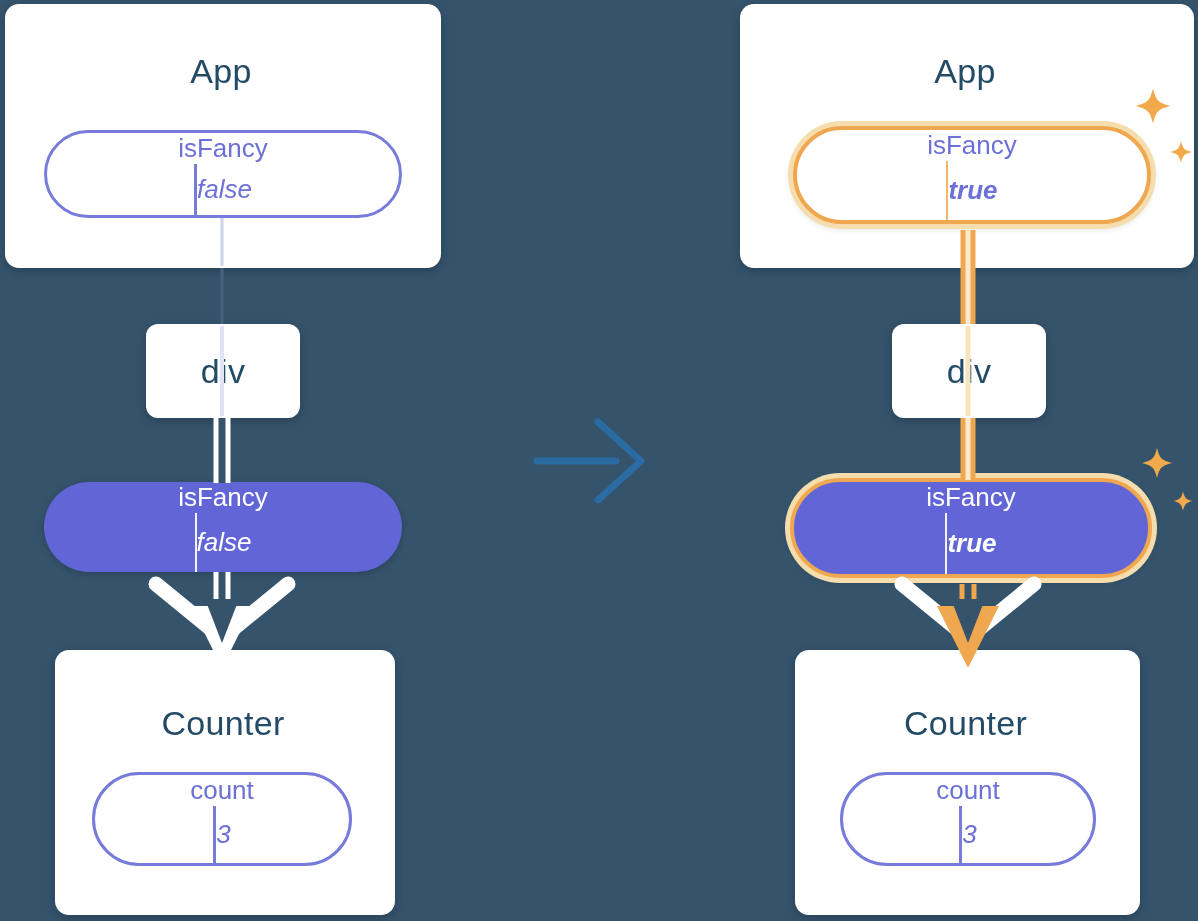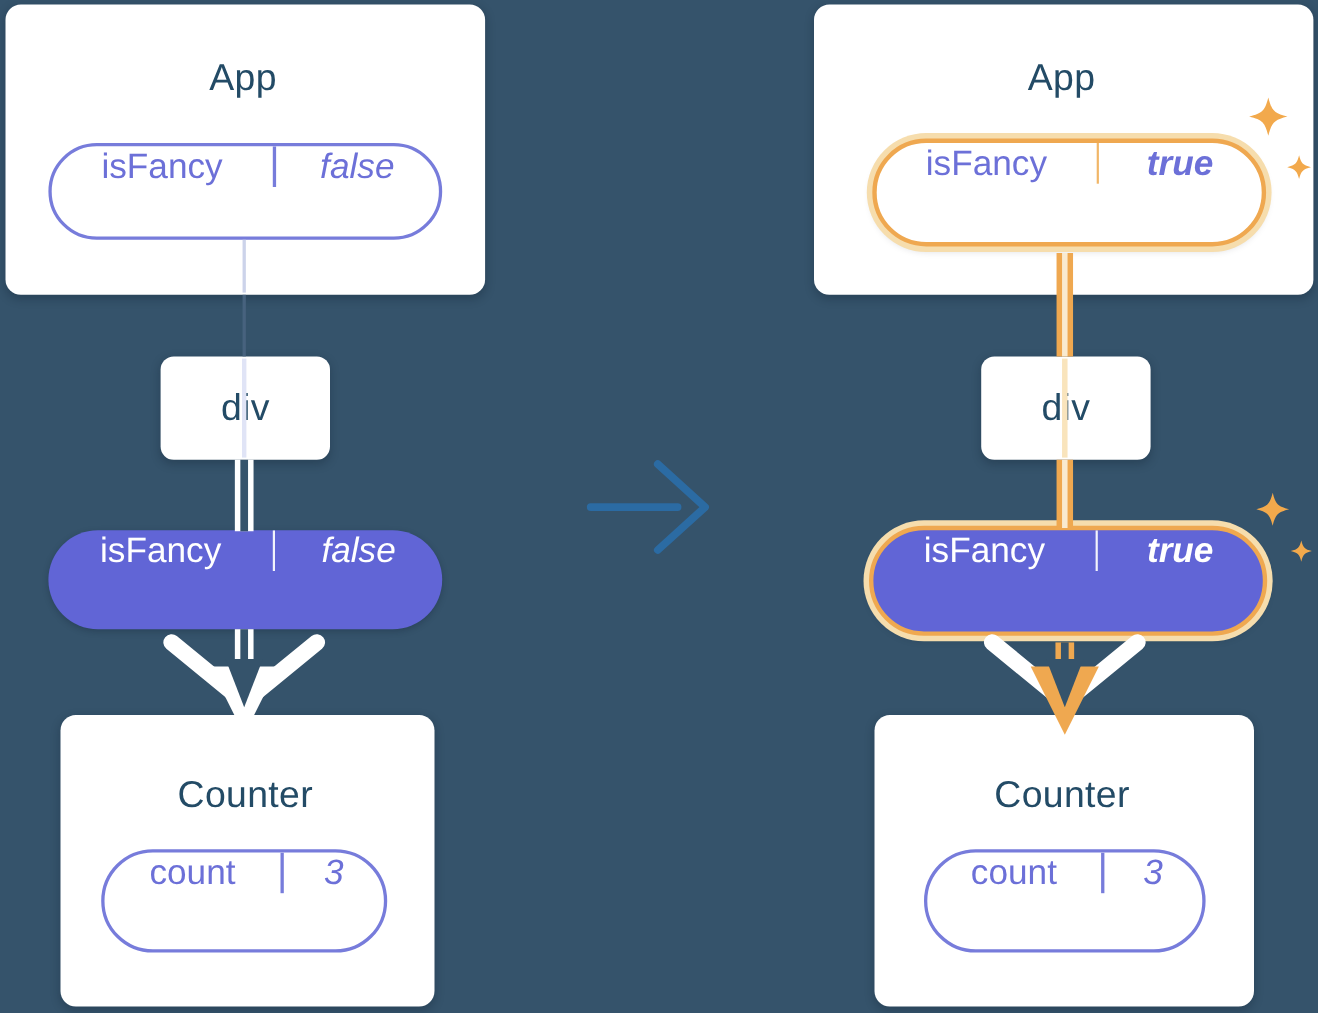--- a/index.html
+++ b/index.html
@@ -22,25 +22,26 @@
     color:#234b66;
     font-size:34px;font-weight:500;letter-spacing:.3px;
   }
   .div-card{
     display:flex;align-items:center;justify-content:center;
     border-radius:12px;
   }
   .div-card .card-title{position:static;}
   .pill{
     position:absolute;
-    display:flex;align-items:flex-start;
+    display:flex;align-items:center;
     border-radius:70px;
     box-sizing:border-box;
     overflow:hidden;
-    font-size:32px;
+    font-size:26px;
+    flex-direction:column;
   }
   .pill .cell{
     display:flex;align-items:center;justify-content:center;
   }
   .pill .cell.label{width:57%;}
   .pill .cell.label.wide{width:63%;}
   .pill .cell.value{flex:1;font-style:italic;}
   .pill.outline{
     background:#ffffff;
     border:3px solid #777cdb;

